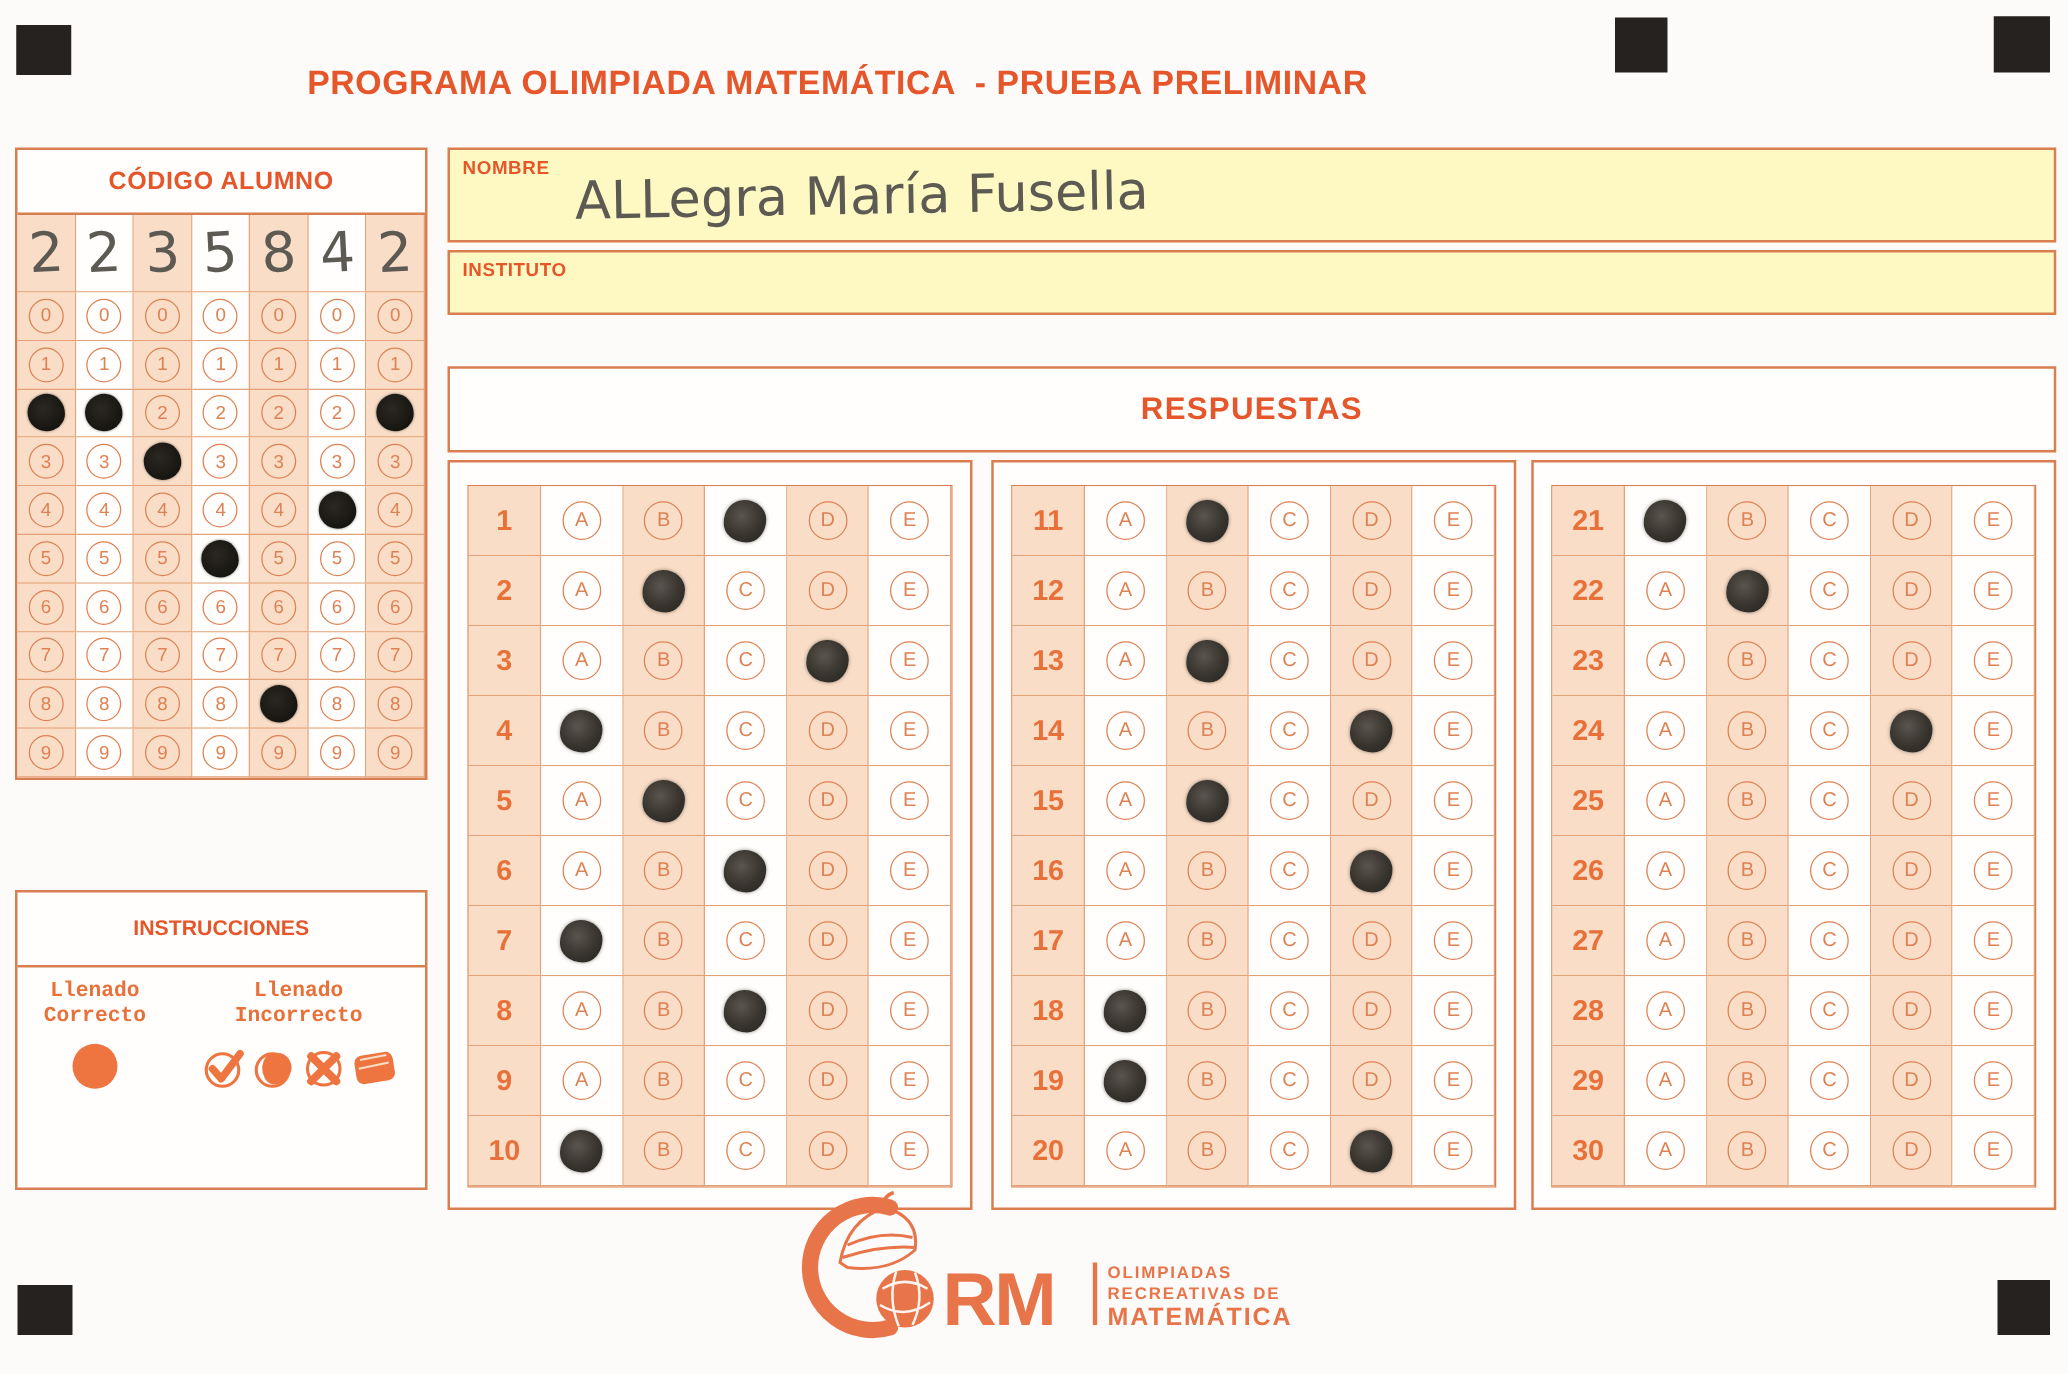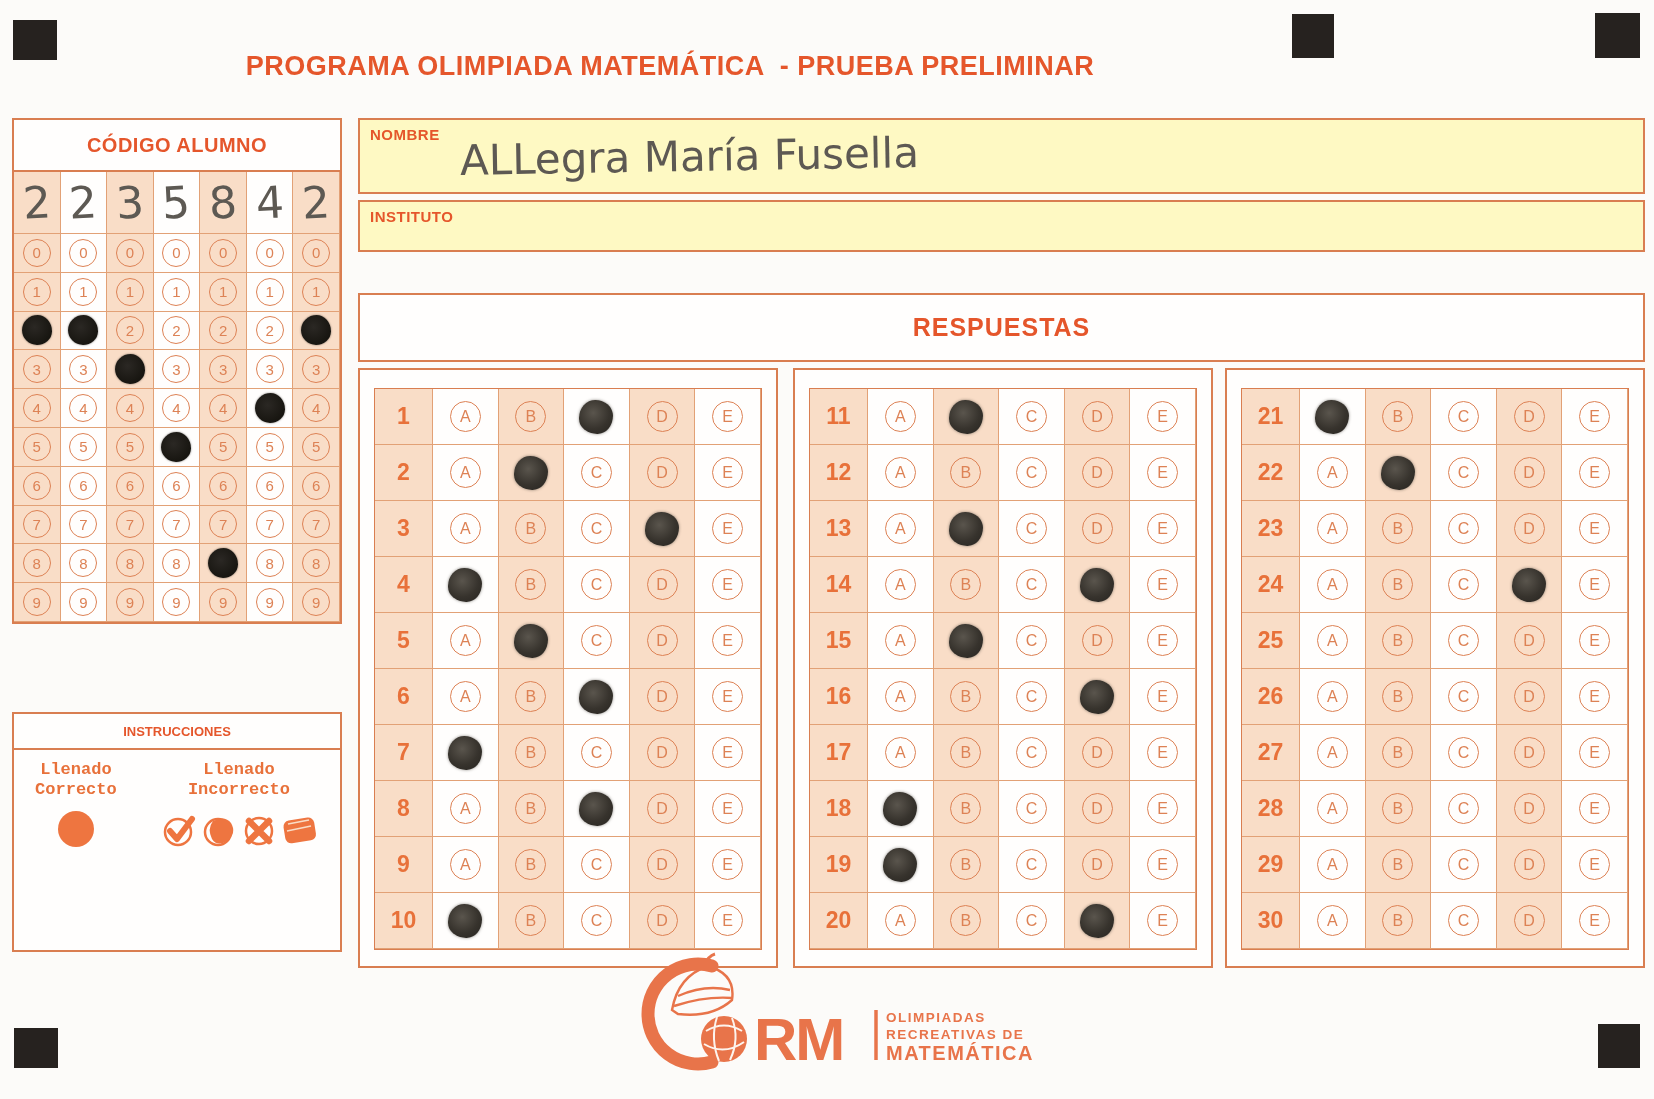--- a/index.html
+++ b/index.html
@@ -28,22 +28,22 @@
   .ccell.shade{background:var(--shade);}
   .hand{font-family:"DejaVu Sans",sans-serif;color:var(--hand);}
   .digitv{font-size:44px;transform:rotate(-3deg);}
   .bubble{border:1.6px solid var(--bub);border-radius:50%;color:var(--bub);display:flex;align-items:center;justify-content:center;background:transparent;}
   .cb{width:28px;height:28px;font-size:15px;}
   .cfill{width:30px;height:30px;border-radius:52% 48% 50% 50%/50% 54% 46% 50%;
     background:radial-gradient(circle at 42% 40%,#2b2824 0%,#16140f 75%);box-shadow:0 0 2px rgba(30,25,20,.6);}
 
   
   .instr-box{position:absolute;left:12px;top:712px;width:330px;height:240px;border:2px solid var(--oline);background:#fffefd;}
-  .instr-head{height:36px;display:flex;align-items:center;justify-content:center;border-bottom:2px solid var(--oline);
-    color:var(--otext);font-size:13px;font-weight:bold;}
+  .instr-head{height:60px;display:flex;align-items:center;justify-content:center;border-bottom:2px solid var(--oline);
+    color:var(--otext);font-size:17px;font-weight:bold;}
   .instr-body{padding:12px 14px 0 14px;color:#e8713a;font-size:16.5px;line-height:1.3;}
   .fill-row{display:flex;justify-content:space-around;margin-top:10px;}
   .fill-col{text-align:center;color:#e8713a;font-size:17px;line-height:1.2;font-weight:bold;font-family:Liberation Mono, monospace;}
   .icons{display:flex;align-items:center;justify-content:center;margin-top:6px;height:44px;}
   .dot{width:36px;height:36px;border-radius:50%;background:var(--icon);}
 
   
   .field-box{position:absolute;left:358px;width:1287px;border:2px solid var(--oline);background:#fef9c3;}
   .field-label{position:absolute;left:10px;top:6px;color:var(--otext);font-size:15px;font-weight:bold;letter-spacing:.5px;}
   .field-value{position:absolute;font-family:"DejaVu Sans",sans-serif;color:var(--hand);white-space:pre;}

